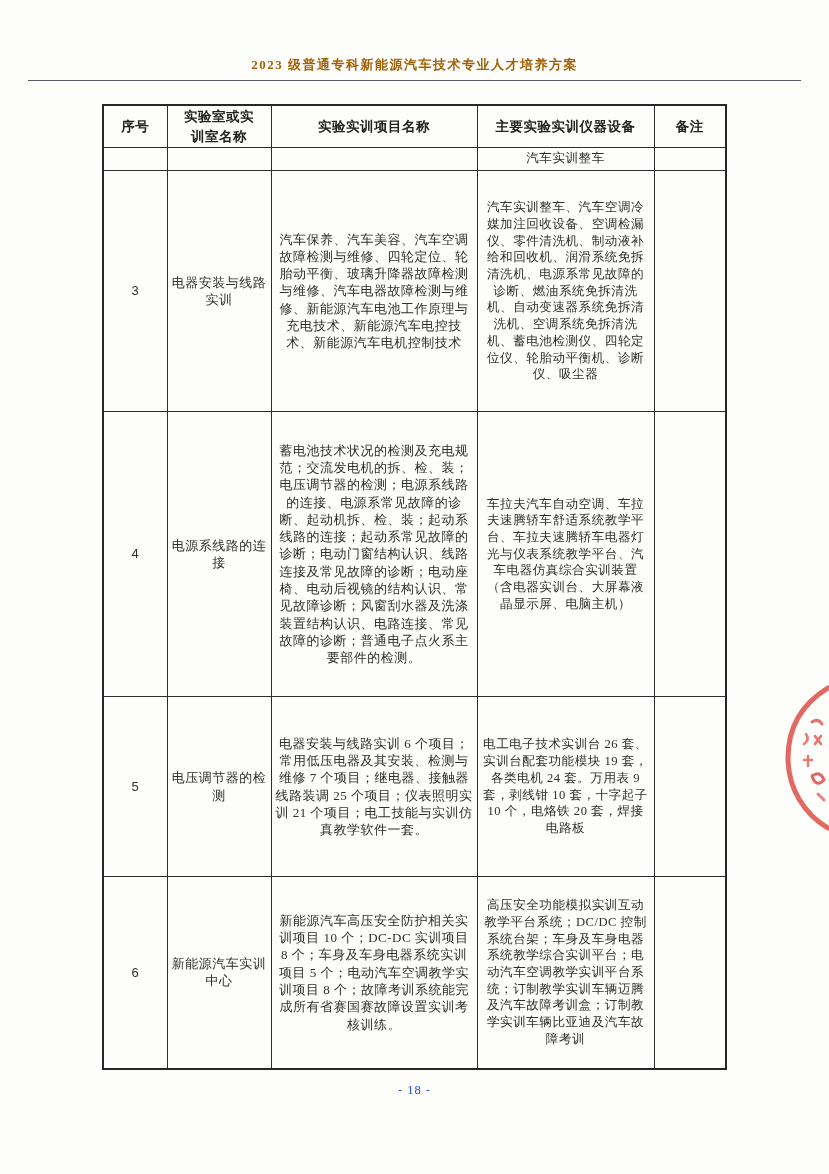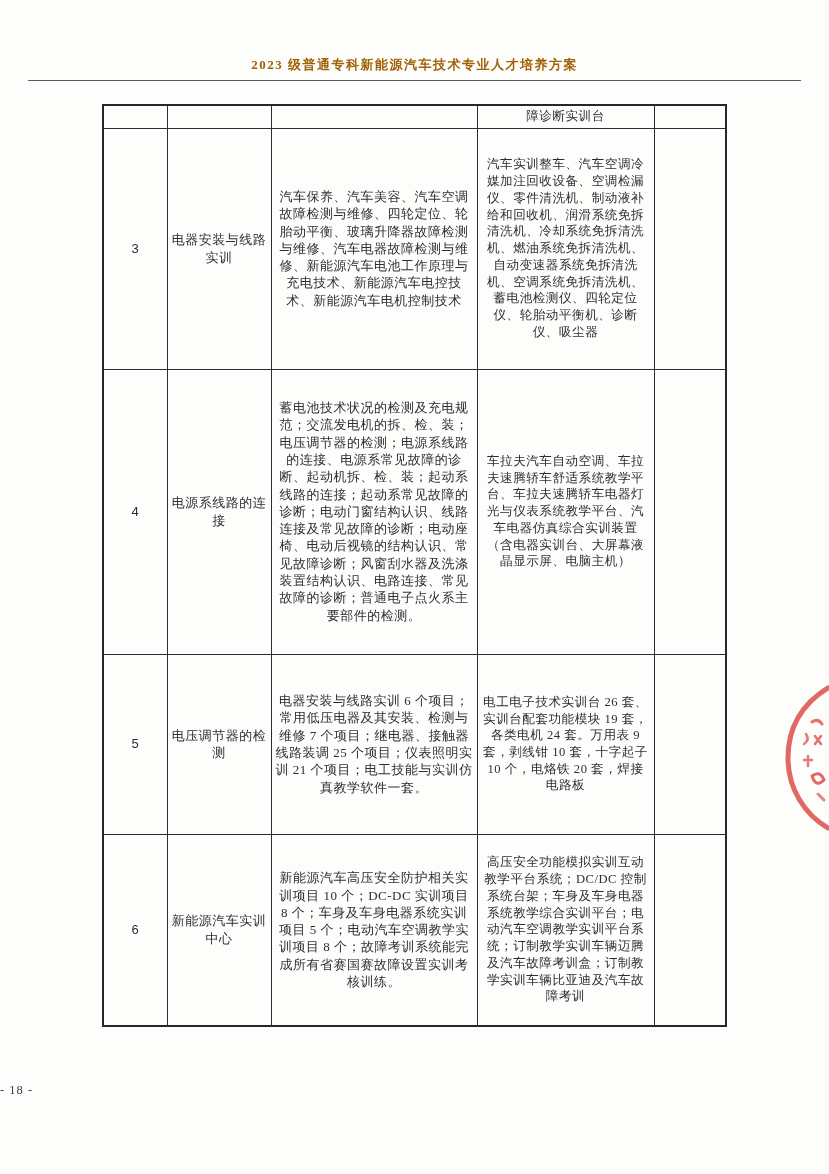--- a/index.html
+++ b/index.html
@@ -39,21 +39,21 @@
     letter-spacing:0.5px;line-height:1.45;
   }
   .hdr-wrap{display:inline-block;max-width:72px;}
   .c-no{font-family:"Liberation Sans","DejaVu Sans",sans-serif;font-size:13px;}
   .c-proj{padding:2px 7px;font-size:13px;line-height:1.34;}
   .c-equip{padding:2px 9px;font-size:12.6px;line-height:1.28;}
   .c-name{padding:2px 6px;}
   .short-row td{line-height:1.1;}
   .footer-num{
     position:absolute;top:1083px;left:0;width:829px;
-    font-size:12.5px;color:#404040;
+    text-align:center;font-size:12.5px;color:#1d4ed8;
     font-family:"Liberation Serif",serif;letter-spacing:1px;
   }
   .seal{
     position:absolute;left:782px;top:676px;width:47px;height:170px;
     overflow:hidden;pointer-events:none;
   }
 </style>
 </head>
 <body>
 
@@ -62,32 +62,39 @@
 
 <table class="doc-table">
   <colgroup>
     <col style="width:64px">
       <col style="width:104px">
       <col style="width:206px">
       <col style="width:177px">
       <col style="width:72px">
   </colgroup>
   <tbody>
+      <tr style="height:39px">
+    <th>序号</th>
+    <th><span class="hdr-wrap">实验室或实训室名称</span></th>
+    <th>实验实训项目名称</th>
+    <th>主要实验实训仪器设备</th>
+    <th>备注</th>
+  </tr>
   <tr class="short-row" style="height:23px">
     <td class="c-no"></td>
     <td class="c-name"></td>
     <td class="c-proj"></td>
-    <td class="c-equip">障诊断实训台</td>
+    <td class="c-equip">汽车实训整车</td>
     <td></td>
   </tr>
   <tr style="height:241px">
     <td class="c-no">3</td>
     <td class="c-name">电器安装与线路实训</td>
     <td class="c-proj">汽车保养、汽车美容、汽车空调故障检测与维修、四轮定位、轮胎动平衡、玻璃升降器故障检测与维修、汽车电器故障检测与维修、新能源汽车电池工作原理与充电技术、新能源汽车电控技术、新能源汽车电机控制技术</td>
-    <td class="c-equip">汽车实训整车、汽车空调冷媒加注回收设备、空调检漏仪、零件清洗机、制动液补给和回收机、润滑系统免拆清洗机、冷却系统免拆清洗机、燃油系统免拆清洗机、自动变速器系统免拆清洗机、空调系统免拆清洗机、蓄电池检测仪、四轮定位仪、轮胎动平衡机、诊断仪、吸尘器</td>
+    <td class="c-equip">汽车实训整车、汽车空调冷媒加注回收设备、空调检漏仪、零件清洗机、制动液补给和回收机、润滑系统免拆清洗机、电源系常见故障的诊断、燃油系统免拆清洗机、自动变速器系统免拆清洗机、空调系统免拆清洗机、蓄电池检测仪、四轮定位仪、轮胎动平衡机、诊断仪、吸尘器</td>
     <td></td>
   </tr>
   <tr style="height:285px">
     <td class="c-no">4</td>
     <td class="c-name">电源系线路的连接</td>
     <td class="c-proj">蓄电池技术状况的检测及充电规范；交流发电机的拆、检、装；电压调节器的检测；电源系线路的连接、电源系常见故障的诊断、起动机拆、检、装；起动系线路的连接；起动系常见故障的诊断；电动门窗结构认识、线路连接及常见故障的诊断；电动座椅、电动后视镜的结构认识、常见故障诊断；风窗刮水器及洗涤装置结构认识、电路连接、常见故障的诊断；普通电子点火系主要部件的检测。</td>
     <td class="c-equip">车拉夫汽车自动空调、车拉夫速腾轿车舒适系统教学平台、车拉夫速腾轿车电器灯光与仪表系统教学平台、汽车电器仿真综合实训装置（含电器实训台、大屏幕液晶显示屏、电脑主机）</td>
     <td></td>
   </tr>
   <tr style="height:180px">

